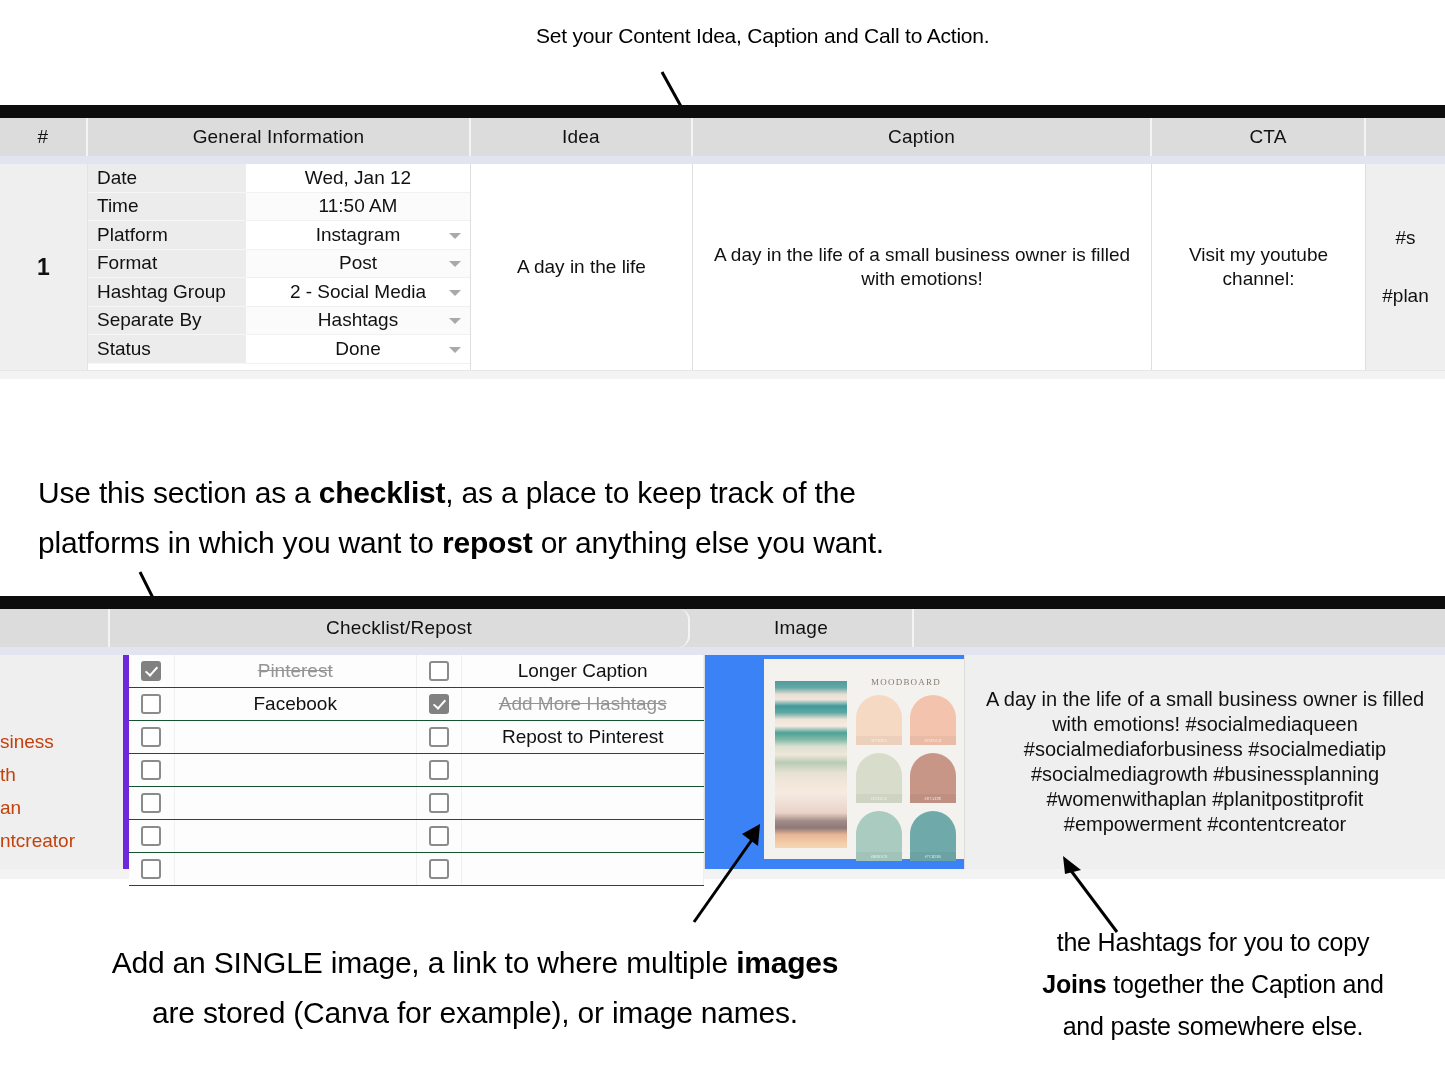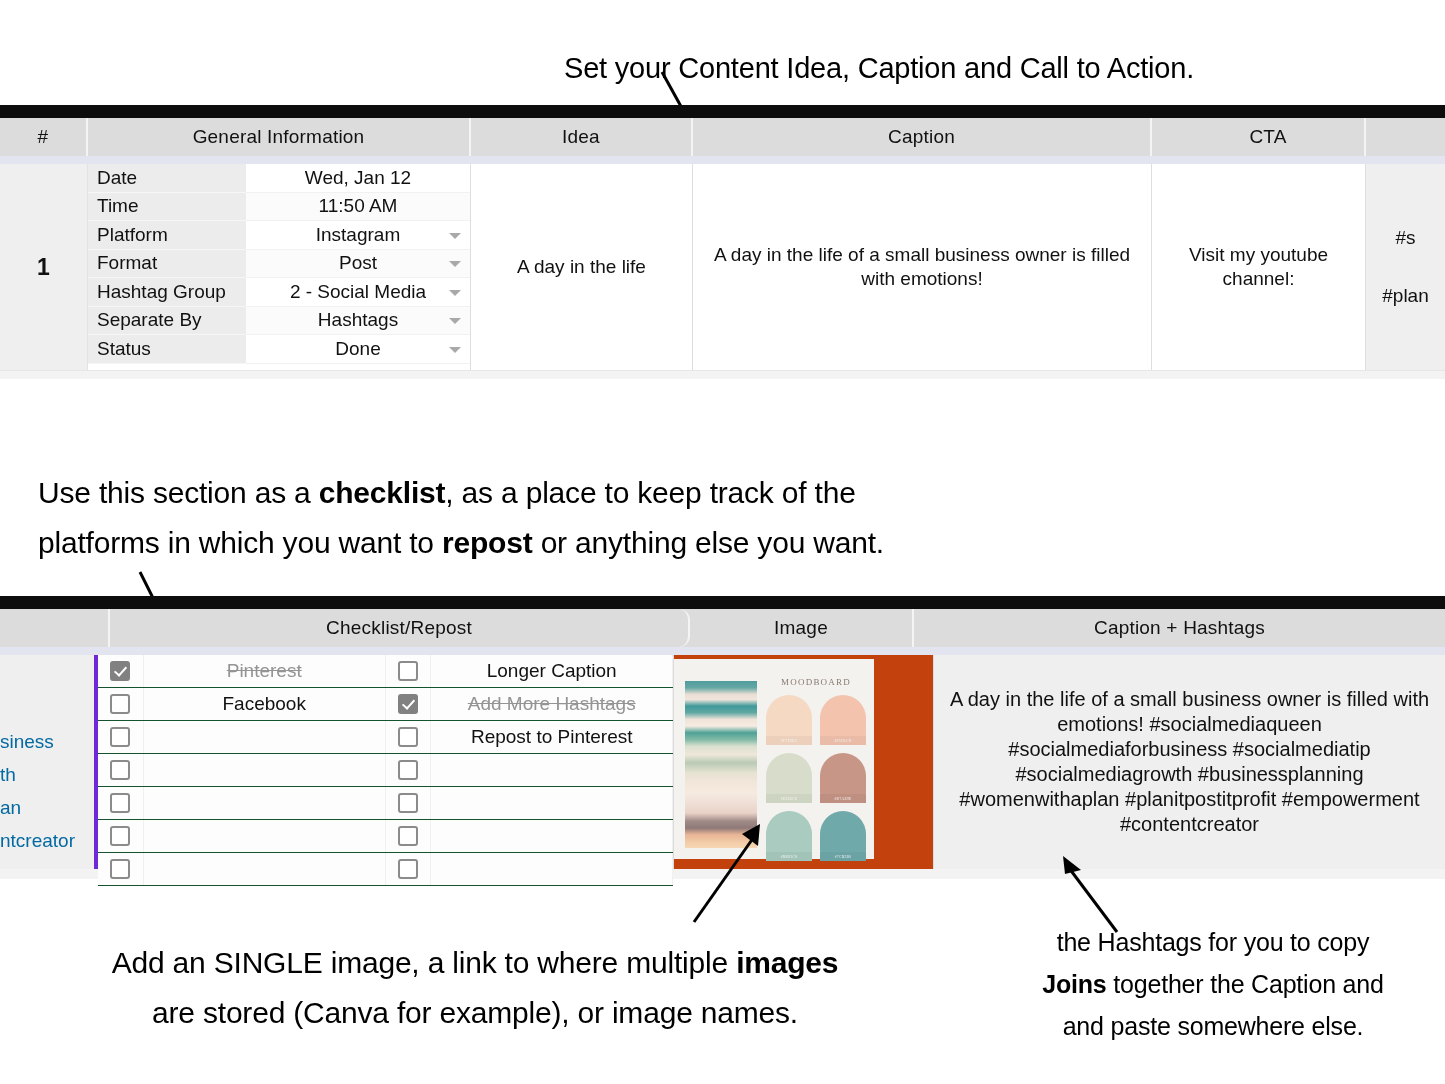--- a/index.html
+++ b/index.html
@@ -13,21 +13,21 @@
 
   
   .anno {
     position: absolute;
     color: #000;
     font-weight: 400;
     letter-spacing: -0.2px;
     white-space: nowrap;
   }
   .anno b { font-weight: 700; }
-  .anno-top    { left: 536px;  top: 52px;  font-size: 29px; margin-left: 28px; }
+  .anno-top    { left: 536px;  top: 24px;  font-size: 21px; }
   .anno-mid    { left: 38px;   top: 468px; font-size: 30px; line-height: 50px; }
   .anno-bot-l  { left: 60px;   top: 938px; font-size: 30px; line-height: 50px; text-align: center; width: 830px; }
   .anno-bot-r  { left: 1003px; top: 921px; font-size: 25px; line-height: 42px; text-align: center; width: 420px; }
 
   
   .arrow { position: absolute; overflow: visible; }
 
   
   .sheet { position: absolute; left: 0; width: 1445px; }
   .topbar { height: 13px; background: #0d0d0d; width: 100%; }
@@ -78,22 +78,22 @@
   .tt-tags    { flex: 1; background: #efefef; flex-direction: column;
                 justify-content: center; font-size: 19px; border-right: none; }
   .tt-tags span { display: block; }
   .tt-tags .sp { height: 34px; }
   .tt-foot { height: 9px; background: #f3f3f3; border-top: 1px solid #e6e6e6; }
 
   
   #check-table { top: 596px; }
   .ct-body { display: flex; height: 214px; background: #fff; }
   .ct-left {
-    width: 98px; background: #efefef; border-right: 4px solid #6d28d9;
-    font-size: 19px; color: #0369a1; padding-top: 70px; line-height: 33px;
+    width: 129px; background: #efefef; border-right: 6px solid #6d28d9;
+    font-size: 19px; color: #c2410c; padding-top: 70px; line-height: 33px;
     overflow: hidden;
   }
   .ct-checklist { width: 576px; border-right: 1px solid #dcdcdc; }
   .cl-row { display: flex; height: 33px; border-bottom: 1px solid #14532d; }
   .cl-box {
     width: 46px; display: flex; align-items: center; justify-content: center;
     border-right: 1px solid #f0f0f0; background: #fdfdfd;
   }
   .cl-lbl {
     width: 242px; display: flex; align-items: center; justify-content: center;
@@ -105,22 +105,22 @@
     width: 20px; height: 20px; border: 2px solid #8b8b8b; border-radius: 3px;
     background: #fff; position: relative;
   }
   .cbox.on { background: #818181; border-color: #818181; }
   .cbox.on::after {
     content: ""; position: absolute; left: 5px; top: 1px;
     width: 5px; height: 10px; border: solid #fff;
     border-width: 0 2.5px 2.5px 0; transform: rotate(42deg);
   }
   .ct-image {
-    width: 260px; border-right: 1px solid #dcdcdc; background: #c2410c;
-    display: flex; align-items: flex-start; justify-content: flex-start;
+    width: 260px; border-right: 1px solid #dcdcdc; background: #3b82f6;
+    display: flex; align-items: flex-start; justify-content: flex-end;
     padding-top: 4px;
   }
   .ct-caption {
     flex: 1; background: #efefef; display: flex; align-items: center;
     justify-content: center; text-align: center; padding: 0 14px;
     font-size: 20px; line-height: 25px; color: #111;
   }
   .ct-foot { height: 10px; background: #f3f3f3; }
 
   
@@ -253,21 +253,20 @@
     <polygon points="80,158 67,137 87,137" fill="#000"></polygon>
   </svg>
 
   <div class="sheet" id="check-table">
     <div class="topbar"></div>
 
     <div class="hdr-row">
       <div class="hdr-cell" style="width:110px;"></div>
       <div class="hdr-cell" style="width:580px;border-radius:11px;">Checklist/Repost</div>
       <div class="hdr-cell" style="width:224px;">Image</div>
-      <div class="hdr-cell" style="flex:1;border-right:none;">Caption + Hashtags</div>
     </div>
     <div class="hdr-gap"></div>
 
     <div class="ct-body">
 
       <div class="ct-left">
         <div>siness</div>
         <div>th</div>
         <div>an</div>
         <div>ntcreator</div>

